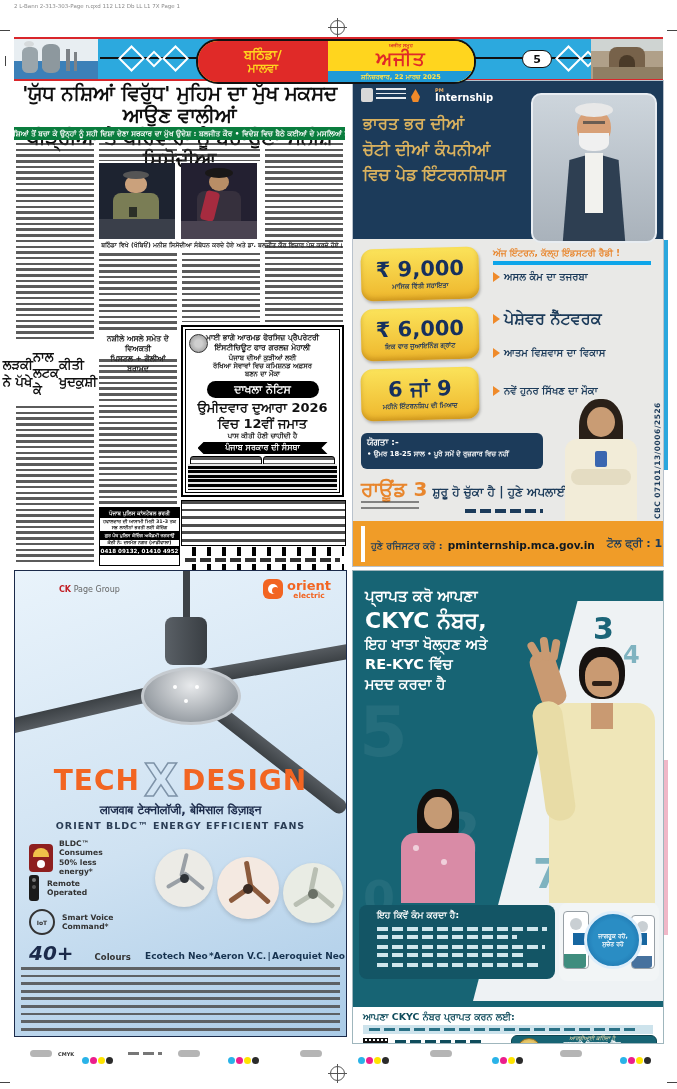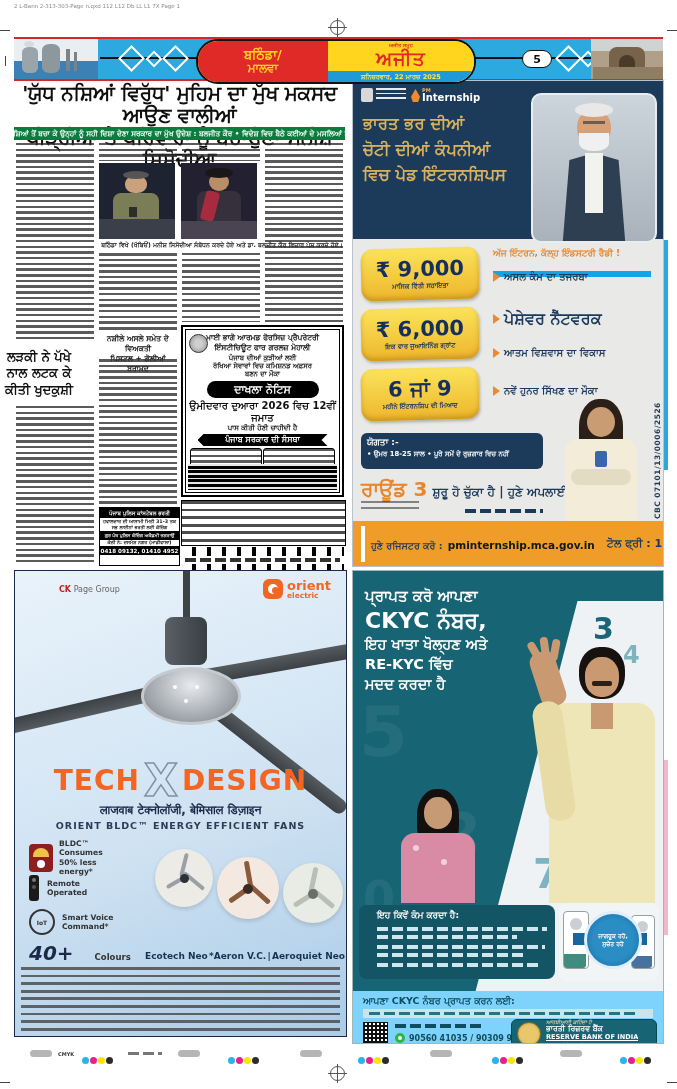--- a/index.html
+++ b/index.html
@@ -104,21 +104,21 @@
     <div class="abs" style="left:24px;top:5px;width:28px;height:10px;background:#191717;border-radius:50%;"></div>
     <div class="abs" style="left:16px;top:28px;width:44px;height:34px;background:#36303d;border-radius:8px 8px 0 0;"></div>
     <div class="abs" style="left:22px;top:28px;width:14px;height:30px;background:#a62b3f;transform:rotate(14deg);border-radius:4px;"></div>
     <div class="abs" style="left:0;top:58px;width:76px;height:18px;background:#4a4351;"></div>
   </div>
   <div class="abs" style="left:99px;top:241px;width:246px;height:9px;font-size:6.2px;font-weight:700;color:#222;text-align:center;overflow:hidden;white-space:nowrap;">ਬਠਿੰਡਾ ਵਿਖੇ (ਖੱਬਿਓਂ) ਮਨੀਸ਼ ਸਿਸੋਦੀਆ ਸੰਬੋਧਨ ਕਰਦੇ ਹੋਏ ਅਤੇ ਡਾ. ਬਲਜੀਤ ਕੌਰ ਵਿਚਾਰ ਪੇਸ਼ ਕਰਦੇ ਹੋਏ।</div>
 
   <div class="abs coltext" style="left:99px;top:253px;width:78px;height:78px;"></div>
   <div class="abs coltext" style="left:182px;top:253px;width:78px;height:69px;"></div>
 
-  <div class="abs" style="left:0;top:345px;width:78px;height:57px;display:flex;flex-direction:column;align-items:center;justify-content:center;font-size:13px;font-weight:900;color:#111;line-height:1.25;">
+  <div class="abs" style="left:11px;top:345px;width:78px;height:57px;display:flex;flex-direction:row;align-items:center;justify-content:center;font-size:13px;font-weight:900;color:#111;line-height:1.25;">
     <span>ਲੜਕੀ ਨੇ ਪੱਖੇ</span>
     <span>ਨਾਲ ਲਟਕ ਕੇ</span>
     <span>ਕੀਤੀ ਖੁਦਕੁਸ਼ੀ</span>
   </div>
   <div class="abs coltext" style="left:16px;top:406px;width:78px;height:157px;"></div>
 
   <div class="abs" style="left:99px;top:334px;width:78px;height:22px;text-align:center;font-size:7.6px;font-weight:900;color:#111;line-height:1.3;">
     <div>ਨਸ਼ੀਲੇ ਅਸਲੇ ਸਮੇਤ ਦੋ ਵਿਅਕਤੀ</div>
     <div>ਪਿਸਟਲ + ਗੋਲੀਆਂ ਬਰਾਮਦ</div>
   </div>
@@ -135,21 +135,21 @@
 
   <div class="abs" style="left:181px;top:325px;width:163px;height:172px;border:2px solid #000;background:#fff;padding:2px;box-sizing:border-box;">
     <div style="border:1px solid #000;height:100%;position:relative;box-sizing:border-box;text-align:center;">
       <div class="abs" style="left:3px;top:4px;width:17px;height:17px;border-radius:50%;background:radial-gradient(circle,#cfcfcf 30%,#8e8e8e 100%);border:1px solid #333;"></div>
       <div style="font-size:7.6px;font-weight:800;color:#111;margin-top:3px;">ਮਾਈ ਭਾਗੋ ਆਰਮਡ ਫੋਰਸਿਜ਼ ਪ੍ਰੈਪਰੇਟਰੀ</div>
       <div style="font-size:7.6px;font-weight:800;color:#111;">ਇੰਸਟੀਚਿਊਟ ਫਾਰ ਗਰਲਜ਼ ਮੋਹਾਲੀ</div>
       <div style="font-size:7px;font-weight:700;color:#111;margin-top:1px;">ਪੰਜਾਬ ਦੀਆਂ ਕੁੜੀਆਂ ਲਈ</div>
       <div style="font-size:6.8px;font-weight:700;color:#111;">ਰੱਖਿਆ ਸੇਵਾਵਾਂ ਵਿਚ ਕਮਿਸ਼ਨਡ ਅਫ਼ਸਰ</div>
       <div style="font-size:6.8px;font-weight:700;color:#111;">ਬਣਨ ਦਾ ਮੌਕਾ</div>
       <div style="margin:3px auto 2px;width:112px;height:17px;background:#000;color:#fff;border-radius:10px;font-size:11px;font-weight:900;display:flex;align-items:center;justify-content:center;">ਦਾਖਲਾ ਨੋਟਿਸ</div>
-      <div style="font-size:10px;font-weight:700;color:#111;">ਉਮੀਦਵਾਰ ਦੁਆਰਾ 2026 ਵਿਚ 12ਵੀਂ ਜਮਾਤ</div>
+      <div style="font-size:13px;font-weight:700;color:#111;">ਉਮੀਦਵਾਰ ਦੁਆਰਾ 2026 ਵਿਚ 12ਵੀਂ ਜਮਾਤ</div>
       <div style="font-size:7px;font-weight:700;color:#111;">ਪਾਸ ਕੀਤੀ ਹੋਣੀ ਚਾਹੀਦੀ ਹੈ</div>
       <div style="margin:2px auto;width:130px;height:12px;background:#000;color:#fff;font-size:8px;font-weight:900;display:flex;align-items:center;justify-content:center;clip-path:polygon(0 50%,6px 0,100% 0,calc(100% - 6px) 50%,100% 100%,6px 100%);">ਪੰਜਾਬ ਸਰਕਾਰ ਦੀ ਸੰਸਥਾ</div>
       <div style="display:flex;justify-content:space-between;padding:0 4px;">
         <div class="coltext" style="width:70px;height:22px;border:1px solid #000;border-radius:3px;"></div>
         <div class="coltext" style="width:70px;height:22px;border:1px solid #000;border-radius:3px;"></div>
       </div>
       <div class="abs coltext-w" style="left:2px;right:2px;bottom:2px;height:26px;background-color:#000;"></div>
     </div>
   </div>
 
@@ -160,21 +160,21 @@
 
   <div class="abs" style="left:352px;top:80px;width:310px;height:485px;border:1px solid #b9c2cc;background:#e9e9e7;overflow:hidden;">
 
     <div class="abs" style="left:0;top:0;width:310px;height:158px;background:#1c3b5a;">
 
       <div class="abs" style="left:8px;top:7px;display:flex;gap:3px;">
         <div style="width:12px;height:14px;background:#d8d8d8;border-radius:2px;"></div>
         <div class="coltext-w" style="width:30px;height:14px;"></div>
       </div>
 
-      <div class="abs" style="left:58px;top:7px;display:flex;align-items:center;gap:2px;">
+      <div class="abs" style="left:58px;top:7px;display:flex;align-items:center;gap:15px;">
         <div style="width:9px;height:13px;background:#f08a2a;clip-path:polygon(50% 0,100% 60%,80% 100%,20% 100%,0 60%);"></div>
         <div style="display:flex;flex-direction:column;line-height:1;">
           <span style="color:#f0b163;font-size:5px;font-weight:800;">PM</span>
           <span style="color:#fff;font-size:10px;font-weight:800;">Internship</span>
         </div>
       </div>
 
       <div class="abs" style="left:10px;top:30px;width:185px;font-size:16.5px;font-weight:800;color:#d9b15e;line-height:1.55;">
         <div>ਭਾਰਤ ਭਰ ਦੀਆਂ</div>
         <div>ਚੋਟੀ ਦੀਆਂ ਕੰਪਨੀਆਂ</div>
@@ -197,21 +197,21 @@
     </div>
     <div class="abs gold-badge" style="left:8px;top:227px;width:118px;height:52px;">
       <div style="font-size:21px;font-weight:900;color:#16305e;line-height:1;">₹ 6,000</div>
       <div style="font-size:6.6px;font-weight:800;color:#16305e;margin-top:2px;">ਇਕ ਵਾਰ ਜੁਆਇਨਿੰਗ ਗ੍ਰਾਂਟ</div>
     </div>
     <div class="abs gold-badge" style="left:8px;top:287px;width:118px;height:52px;">
       <div style="font-size:21px;font-weight:900;color:#16305e;line-height:1;">6 ਜਾਂ 9</div>
       <div style="font-size:6.6px;font-weight:800;color:#16305e;margin-top:2px;">ਮਹੀਨੇ ਇੰਟਰਨਸ਼ਿਪ ਦੀ ਮਿਆਦ</div>
     </div>
 
-    <div class="abs" style="left:140px;top:167px;width:158px;font-size:9px;font-weight:800;color:#e8862d;border-bottom:6px solid #0ea5e9;padding-bottom:12px;">ਅੱਜ ਇੰਟਰਨ, ਕੱਲ੍ਹ ਇੰਡਸਟਰੀ ਰੈਡੀ !</div>
+    <div class="abs" style="left:140px;top:167px;width:158px;font-size:9px;font-weight:800;color:#e8862d;border-bottom:4px solid #0ea5e9;padding-bottom:2px;">ਅੱਜ ਇੰਟਰਨ, ਕੱਲ੍ਹ ਇੰਡਸਟਰੀ ਰੈਡੀ !</div>
     <div class="abs" style="left:140px;top:190px;display:flex;align-items:center;gap:4px;">
       <div class="tri"></div>
       <span class="navy" style="font-size:10px;font-weight:800;">ਅਸਲ ਕੰਮ ਦਾ ਤਜਰਬਾ</span>
     </div>
     <div class="abs" style="left:140px;top:228px;display:flex;align-items:center;gap:4px;">
       <div class="tri"></div>
       <span class="navy" style="font-size:16px;font-weight:800;">ਪੇਸ਼ੇਵਰ ਨੈੱਟਵਰਕ</span>
     </div>
     <div class="abs" style="left:140px;top:266px;display:flex;align-items:center;gap:4px;">
       <div class="tri"></div>
@@ -260,21 +260,21 @@
     <div class="abs" style="left:44px;top:14px;font-size:8px;color:#666;">
       <span style="color:#c22026;font-weight:900;">CK</span>
       <span>Page Group</span>
     </div>
 
     <div class="abs" style="left:248px;top:8px;display:flex;align-items:center;gap:4px;">
       <div style="width:20px;height:20px;background:#f26522;border-radius:6px;position:relative;">
         <div style="position:absolute;left:5px;top:5px;width:10px;height:10px;background:#fff;border-radius:50%;"></div>
         <div style="position:absolute;left:9px;top:8px;width:7px;height:7px;background:#f26522;border-radius:50%;"></div>
       </div>
-      <div style="line-height:1;">
+      <div style="line-height:1;text-align:center;">
         <div style="color:#f26522;font-size:13px;font-weight:900;">orient</div>
         <div style="color:#f26522;font-size:7.5px;font-weight:700;">electric</div>
       </div>
     </div>
 
     <div class="abs" style="left:0;top:0;width:331px;height:210px;">
       <div class="abs" style="left:168px;top:0;width:7px;height:48px;background:#3d4247;"></div>
       <div class="abs" style="left:150px;top:46px;width:42px;height:48px;background:linear-gradient(90deg,#5a6066,#393e43);border-radius:8px;"></div>
       <div class="blade" style="left:180px;top:100px;width:175px;transform:rotate(-10deg);"></div>
       <div class="blade" style="left:168px;top:108px;width:185px;transform:rotate(167deg);"></div>
@@ -412,21 +412,21 @@
         <div class="abs" style="left:5px;top:5px;width:11px;height:11px;background:#c9cfd3;border-radius:50%;"></div>
         <div class="abs" style="left:0px;bottom:0;width:20px;height:12px;background:#47729e;border-radius:0 0 3px 3px;"></div>
       </div>
       <div class="abs" style="left:25px;top:8px;width:52px;height:52px;background:radial-gradient(circle,#2a8dc4 55%,#1766a0 100%);border:3px solid #dfeefa;border-radius:50%;display:flex;flex-direction:column;align-items:center;justify-content:center;z-index:2;">
         <span style="color:#fff;font-size:6px;font-weight:800;">ਜਾਗਰੂਕ ਰਹੋ,</span>
         <span style="color:#fff;font-size:6px;font-weight:800;">ਸੁਚੇਤ ਰਹੋ</span>
       </div>
       <div class="abs" style="left:14px;top:30px;width:74px;height:12px;background:#1766a0;z-index:1;"></div>
     </div>
 
-    <div class="abs" style="left:0;top:420px;width:310px;height:60px;background:#7dd3fc;">
+    <div class="abs" style="left:0;top:436px;width:310px;height:60px;background:#ffffff;text-align:center;">
       <div class="abs" style="left:10px;top:4px;font-size:9.5px;font-weight:800;color:#0f4c5c;">ਆਪਣਾ CKYC ਨੰਬਰ ਪ੍ਰਾਪਤ ਕਰਨ ਲਈ:</div>
       <div class="abs" style="left:10px;top:18px;width:290px;height:9px;background:#cde3ec;">
         <div class="wordsim" style="width:270px;height:3.6px;color:#2a7186;margin:2.5px 0 0 6px;"></div>
       </div>
       <div class="abs qr" style="left:10px;top:31px;width:25px;height:25px;"></div>
       <div class="abs wordsim" style="left:42px;top:33px;width:90px;height:3.6px;color:#0f4c5c;"></div>
       <div class="abs" style="left:42px;top:42px;display:flex;align-items:center;gap:4px;">
         <div style="width:10px;height:10px;background:#2bb741;border-radius:50%;position:relative;">
           <div style="position:absolute;left:3px;top:3px;width:4px;height:4px;background:#fff;border-radius:50%;"></div>
         </div>

